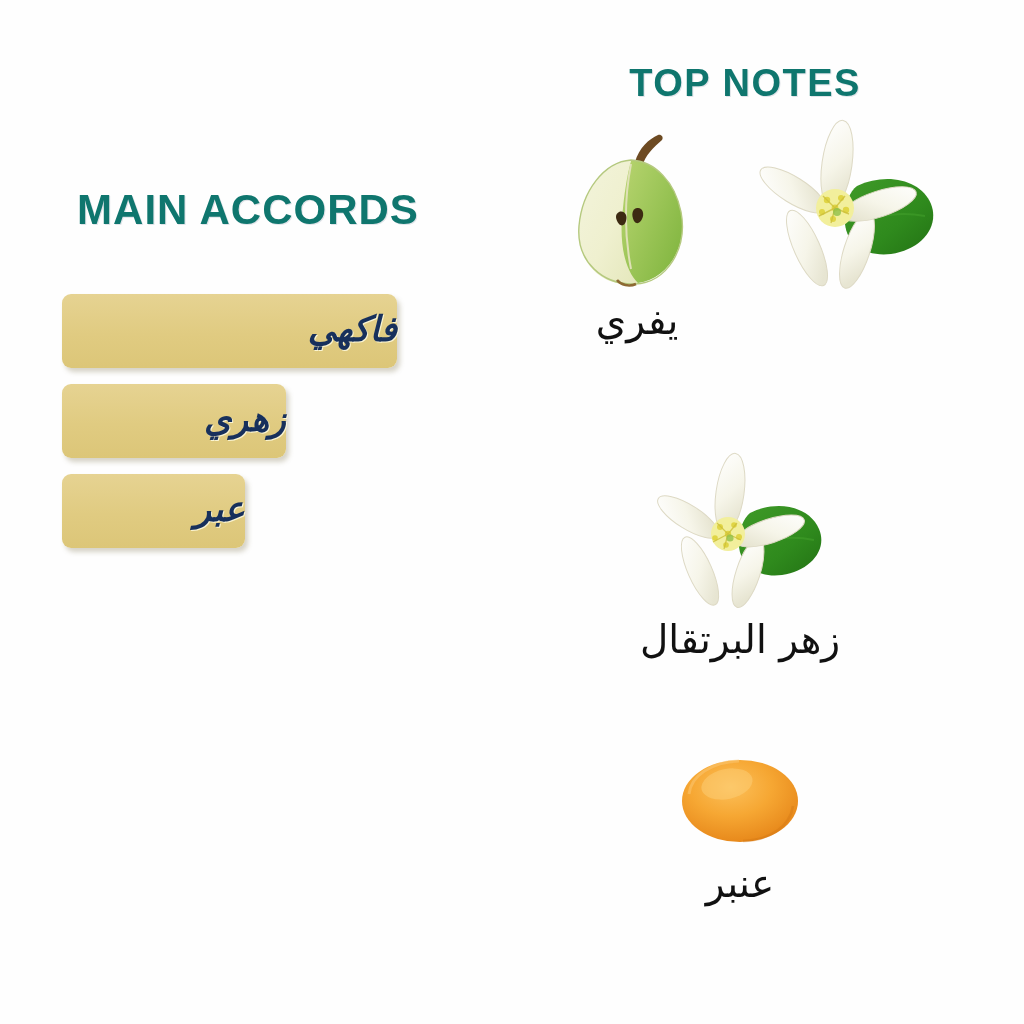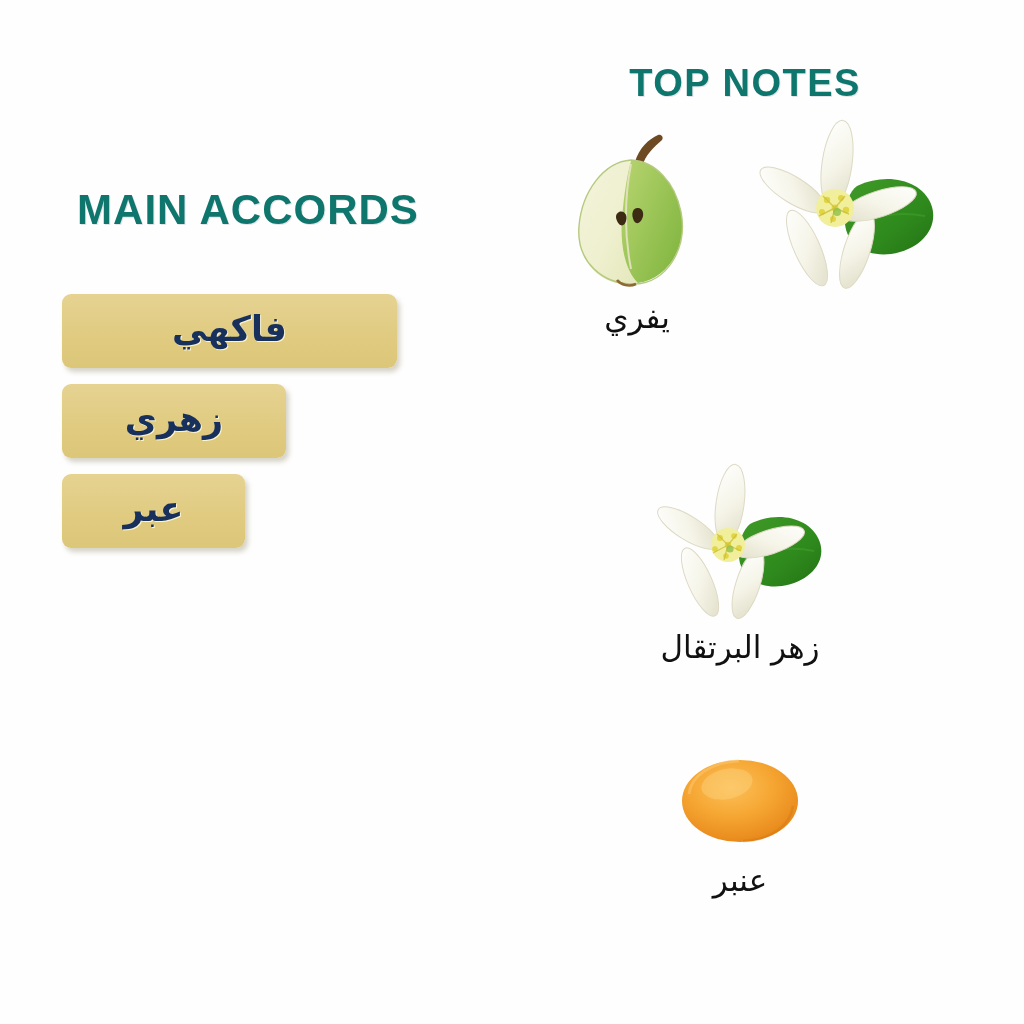--- a/index.html
+++ b/index.html
@@ -65,59 +65,60 @@
     left: 62px;
     top: 294px;
   }
   .accord-bar {
     position: relative;
     height: 74px;
     margin-bottom: 16px;
     border-radius: 9px;
     display: flex;
     align-items: center;
-    justify-content: center;
+    justify-content: flex-end;
     box-shadow: 3px 4px 5px rgba(120,110,70,.30);
+    font-style: italic;
   }
   .accord-label {
     color: #17305c;
     font-size: 35px;
     font-weight: bold;
     direction: rtl;
     unicode-bidi: isolate;
     font-family: "DejaVu Sans", "Liberation Sans", sans-serif;
     text-shadow: 1px 1px 0 rgba(255,252,225,.85);
     line-height: 1;
     padding-bottom: 4px;
   }
 
   
   .note-item {
     position: absolute;
     text-align: center;
   }
   .note-label {
     color: #111111;
-    font-size: 31px;
+    font-size: 39px;
     direction: rtl;
     unicode-bidi: isolate;
     font-family: "DejaVu Sans", "Liberation Sans", sans-serif;
     white-space: nowrap;
     line-height: 1.1;
   }
   .note-art {
     position: relative;
     margin: 0 auto;
   }
 
   #note-pear        { left: 527px; top: 128px; width: 220px; }
   #note-pear .note-art      { width: 160px; height: 170px; }
   #note-orange-blossom-top  { left: 720px; top: 128px; width: 250px; }
   #note-orange-blossom-top .note-art { width: 200px; height: 170px; }
-  #note-orange-blossom-mid  { left: 615px; top: 472px; width: 250px; text-align: center; }
+  #note-orange-blossom-mid  { left: 615px; top: 461px; width: 250px; text-align: center; }
   #note-orange-blossom-mid .note-art { width: 200px; height: 150px; }
   #note-amber       { left: 625px; top: 748px; width: 230px; }
   #note-amber .note-art     { width: 130px; height: 105px; }
 
   .note-item .note-label { margin-top: 4px; }
   #note-pear .note-label { margin-top: 2px; }
   #note-orange-blossom-top .note-label { margin-top: 2px; }
   #note-orange-blossom-mid .note-label { margin-top: 8px; }
   #note-amber .note-label { margin-top: 10px; }
 

